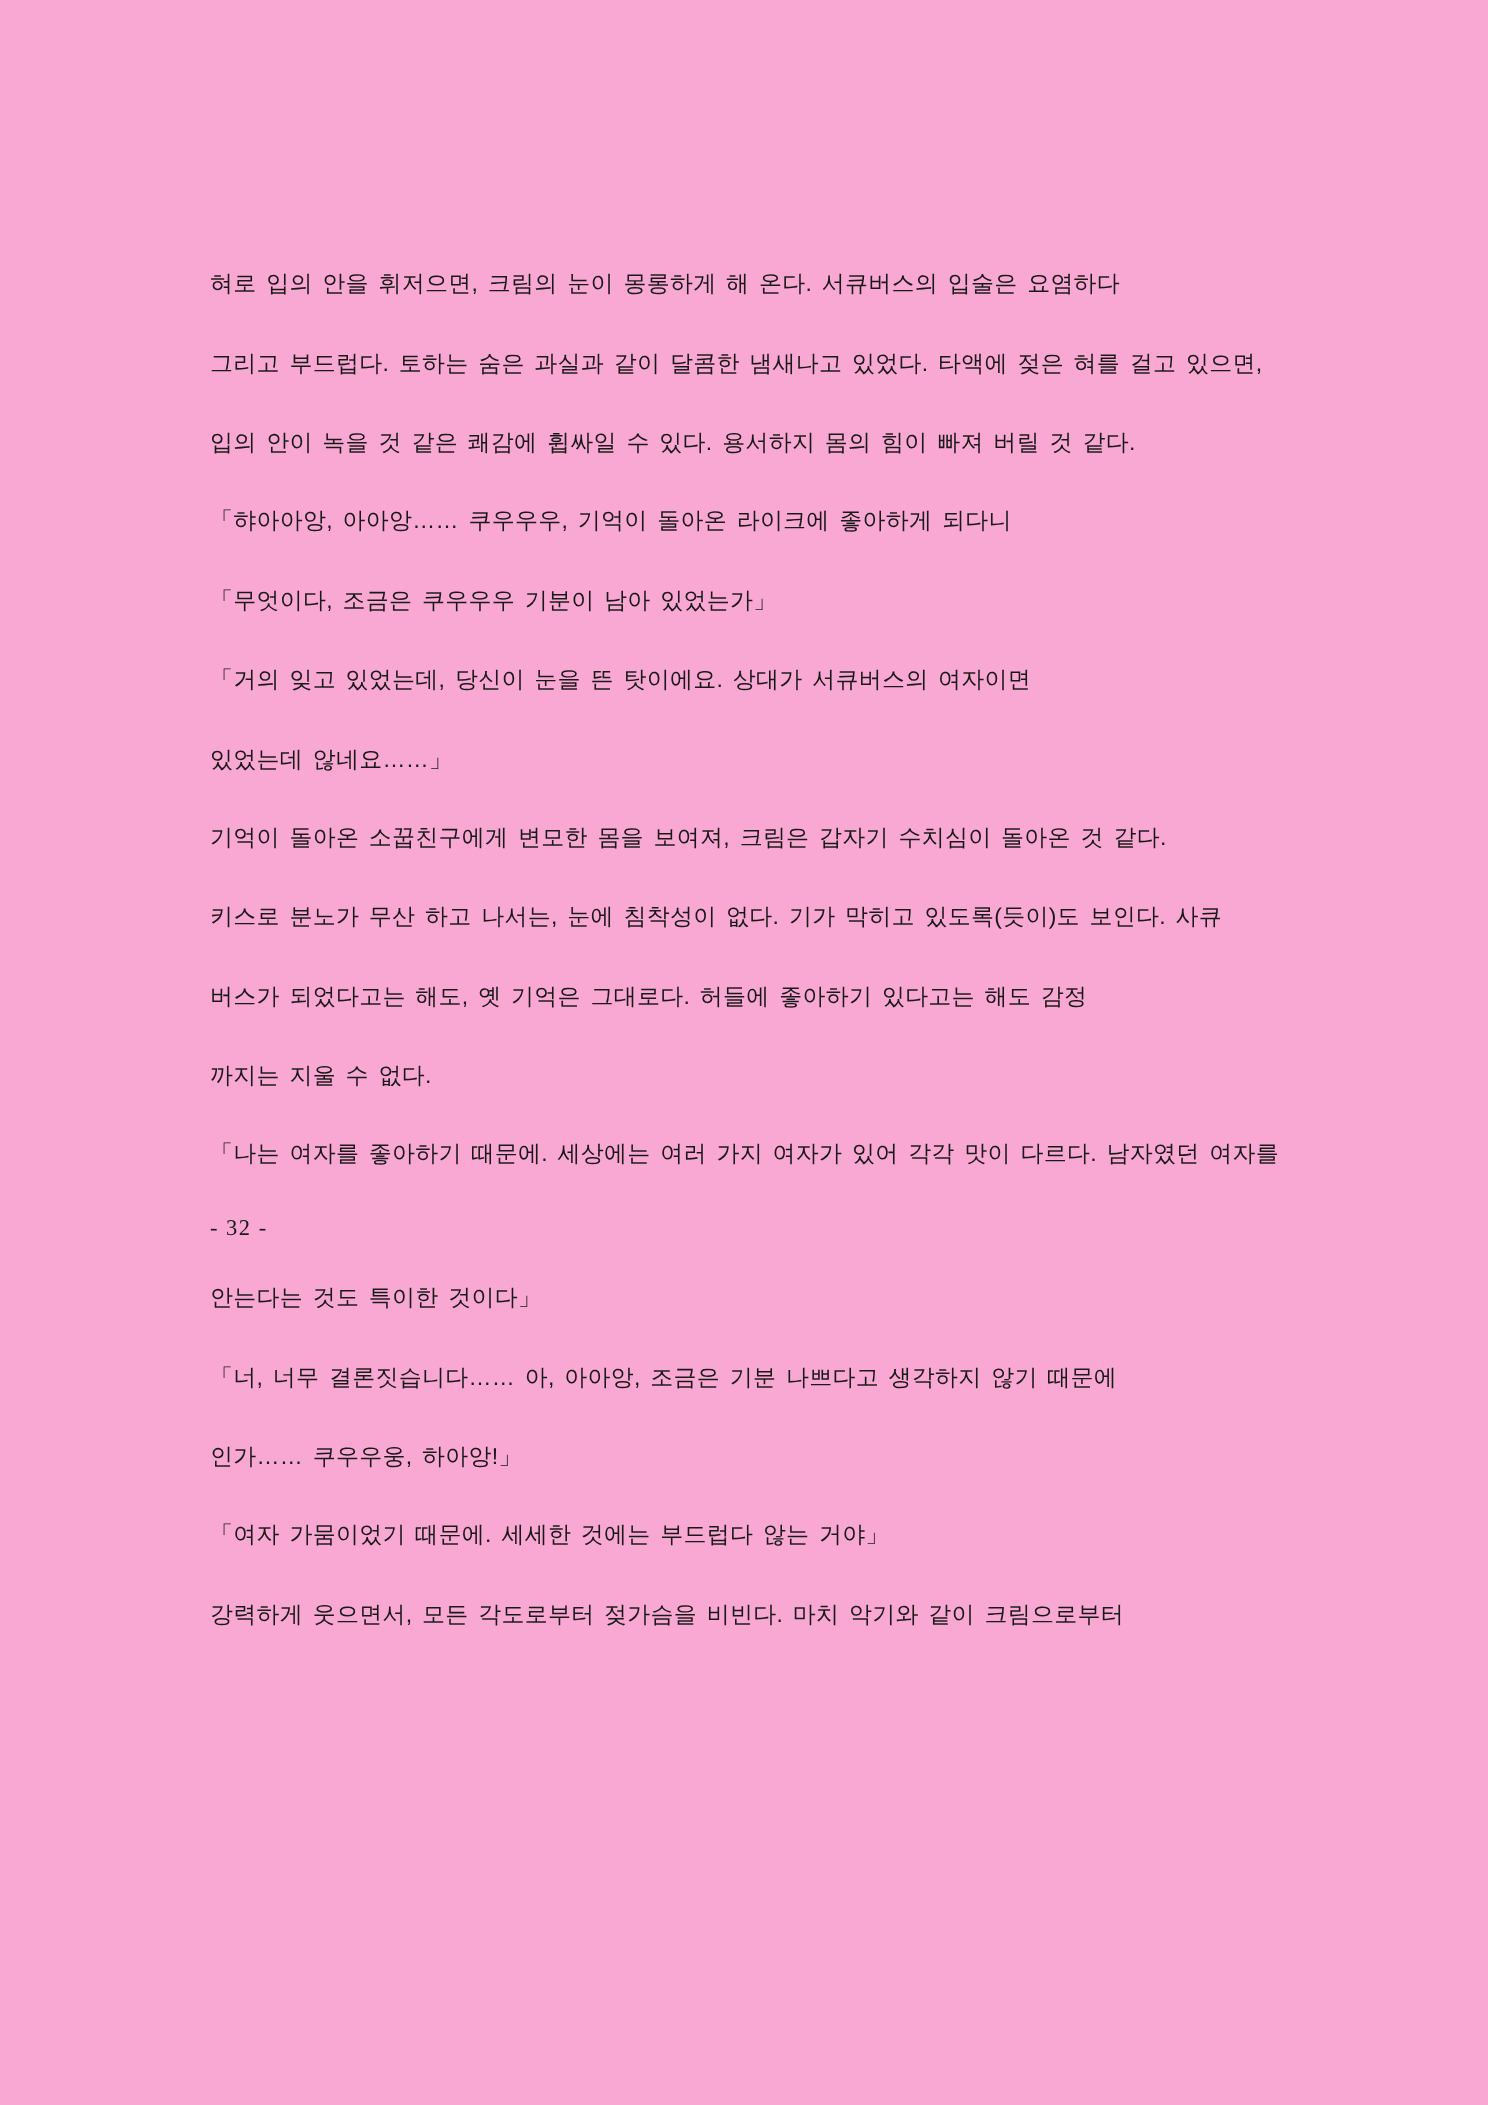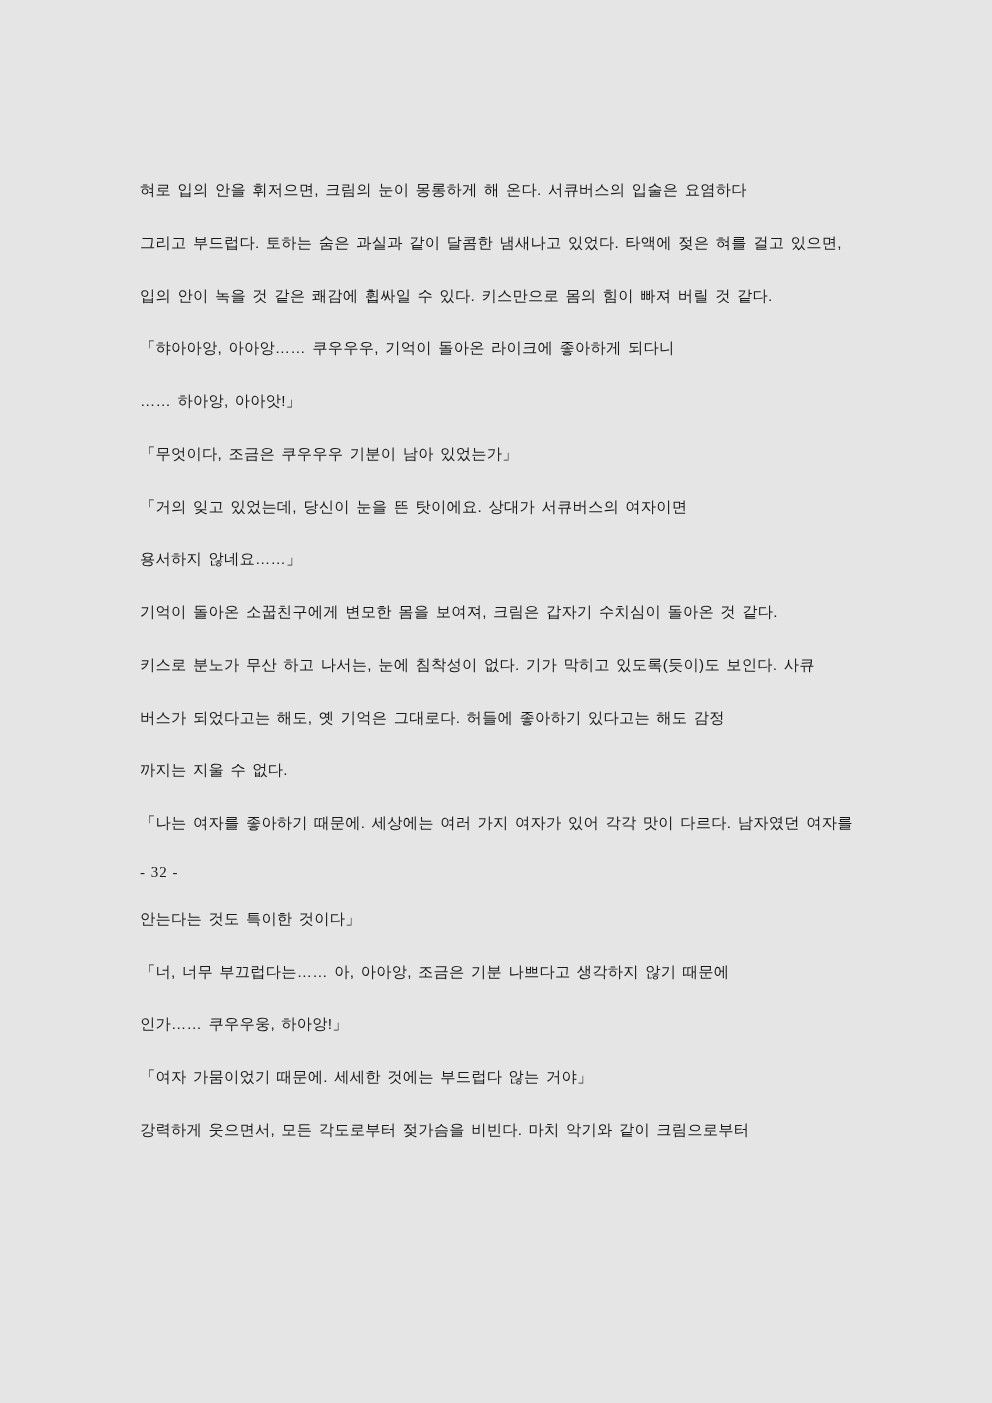--- a/index.html
+++ b/index.html
@@ -14,21 +14,21 @@
     color: #1b1b1b;
     position: relative;
     overflow: hidden;
   }
   .page {
     position: absolute;
     top: 0;
     left: 0;
     width: 992px;
     height: 1403px;
-    background: #e5e5e5;
+    background: #f9a8d4;
   }
   .content {
     position: absolute;
     left: 140px;
     top: 178px;
     width: 714px;
   }
   .para {
     font-size: 15.3px;
     line-height: 1.62;
@@ -47,32 +47,31 @@
   }
 </style>
 </head>
 <body>
 
 <div class="page">
   <div class="content">
 
     <p class="para">혀로 입의 안을 휘저으면, 크림의 눈이 몽롱하게 해 온다. 서큐버스의 입술은 요염하다</p>
     <p class="para">그리고 부드럽다. 토하는 숨은 과실과 같이 달콤한 냄새나고 있었다. 타액에 젖은 혀를 걸고 있으면,</p>
-    <p class="para">입의 안이 녹을 것 같은 쾌감에 휩싸일 수 있다. 키스만으로 몸의 힘이 빠져 버릴 것 같다.</p>
+    <p class="para">입의 안이 녹을 것 같은 쾌감에 휩싸일 수 있다. 용서하지 몸의 힘이 빠져 버릴 것 같다.</p>
     <p class="para">「햐아아앙, 아아앙…… 쿠우우우, 기억이 돌아온 라이크에 좋아하게 되다니</p>
-    <p class="para">…… 하아앙, 아아앗!」</p>
     <p class="para">「무엇이다, 조금은 쿠우우우 기분이 남아 있었는가」</p>
     <p class="para">「거의 잊고 있었는데, 당신이 눈을 뜬 탓이에요. 상대가 서큐버스의 여자이면</p>
-    <p class="para">용서하지 않네요……」</p>
+    <p class="para">있었는데 않네요……」</p>
     <p class="para">기억이 돌아온 소꿉친구에게 변모한 몸을 보여져, 크림은 갑자기 수치심이 돌아온 것 같다.</p>
     <p class="para">키스로 분노가 무산 하고 나서는, 눈에 침착성이 없다. 기가 막히고 있도록(듯이)도 보인다. 사큐</p>
     <p class="para">버스가 되었다고는 해도, 옛 기억은 그대로다. 허들에 좋아하기 있다고는 해도 감정</p>
     <p class="para">까지는 지울 수 없다.</p>
     <p class="para">「나는 여자를 좋아하기 때문에. 세상에는 여러 가지 여자가 있어 각각 맛이 다르다. 남자였던 여자를</p>
     <p class="pagenum">- 32 -</p>
     <p class="para">안는다는 것도 특이한 것이다」</p>
-    <p class="para">「너, 너무 부끄럽다는…… 아, 아아앙, 조금은 기분 나쁘다고 생각하지 않기 때문에</p>
+    <p class="para">「너, 너무 결론짓습니다…… 아, 아아앙, 조금은 기분 나쁘다고 생각하지 않기 때문에</p>
     <p class="para">인가…… 쿠우우웅, 하아앙!」</p>
     <p class="para">「여자 가뭄이었기 때문에. 세세한 것에는 부드럽다 않는 거야」</p>
     <p class="para">강력하게 웃으면서, 모든 각도로부터 젖가슴을 비빈다. 마치 악기와 같이 크림으로부터</p>
 
   </div>
 </div>
 
 </body></html>

